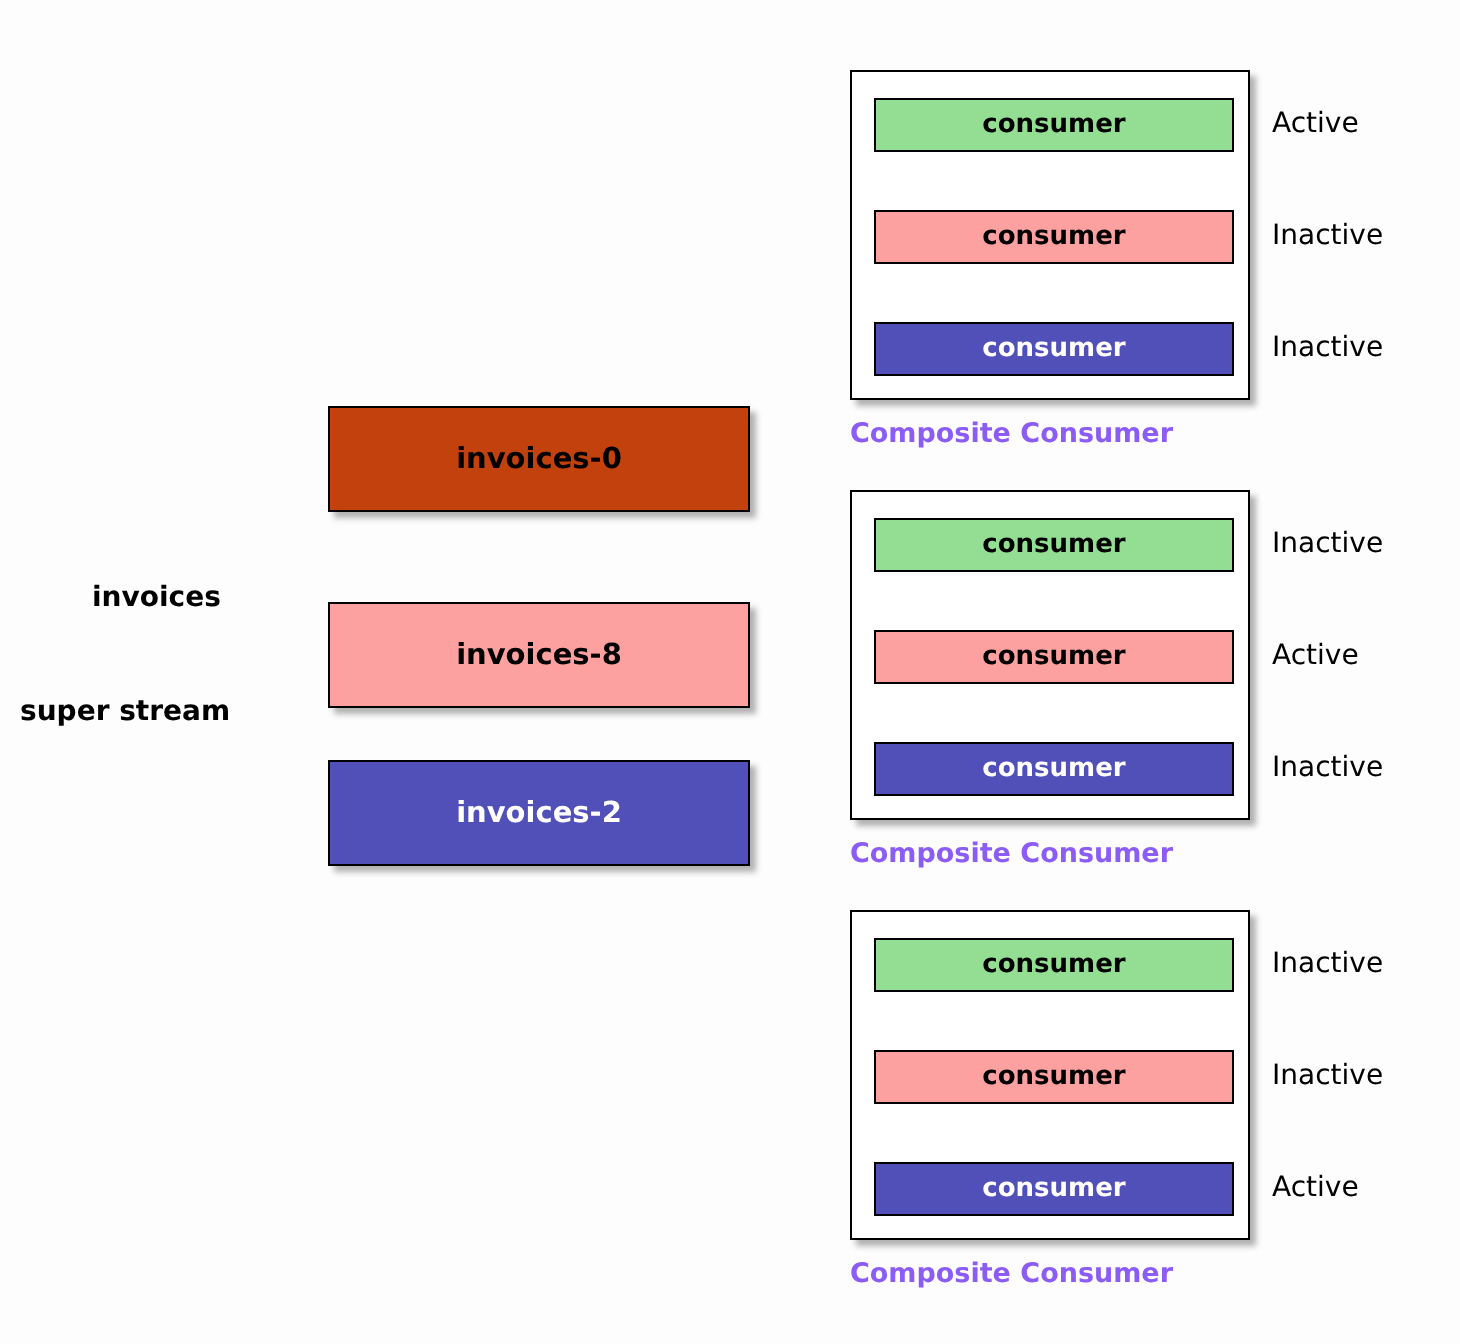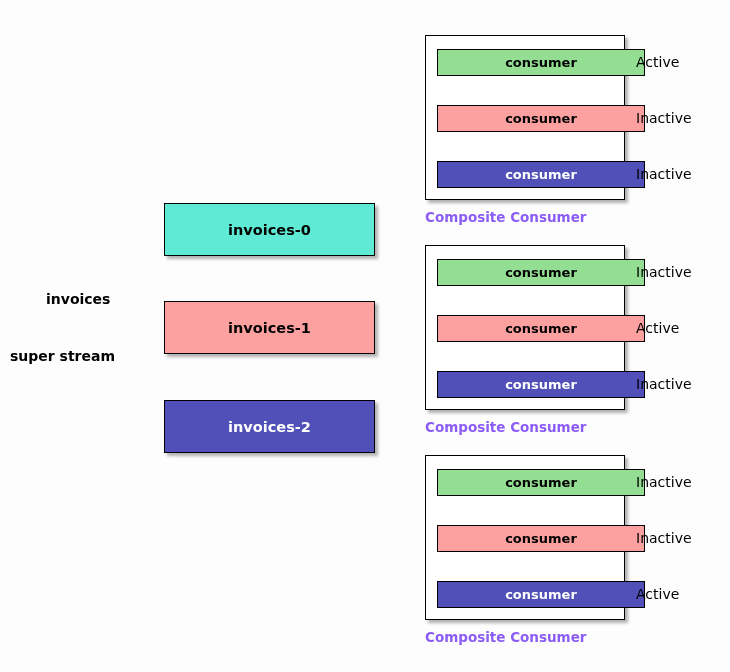--- a/index.html
+++ b/index.html
@@ -42,21 +42,21 @@
     box-sizing: border-box;
     display: flex;
     align-items: center;
     justify-content: center;
     font-size: 14.5px;
     font-weight: bold;
     box-shadow: 3px 3px 3px rgba(0,0,0,0.30);
   }
   #partition-0 { top: 203px; }
   #partition-1 { top: 301px; }
-  #partition-2 { top: 400px; text-align: center; }
+  #partition-2 { top: 380px; text-align: center; }
 
   
   .composite-box {
     position: absolute;
     left: 425px;
     width: 200px;
     height: 165px;
     background: #ffffff;
     border: 1.5px solid #000000;
     box-sizing: border-box;
@@ -77,21 +77,21 @@
     white-space: nowrap;
   }
   #caption-0 { top: 209px; }
   #caption-1 { top: 419px; }
   #caption-2 { top: 629px; }
 
   
   .consumer {
     position: absolute;
     left: 11px;
-    width: 208px;
+    width: 180px;
     height: 27px;
     border: 1.5px solid #000000;
     box-sizing: border-box;
     display: flex;
     align-items: center;
     justify-content: center;
     font-size: 13px;
     font-weight: bold;
   }
   .consumer.row-0 { top: 13px; }
@@ -109,22 +109,22 @@
   }
 </style>
 </head>
 <body style="background: rgb(253, 253, 253);">
 
 <div id="canvas">
 
   <div id="label-invoices" class="stream-label">invoices</div>
   <div id="label-super-stream" class="stream-label">super stream</div>
 
-  <div id="partition-0" class="partition" style="background: #5eead4; color: rgb(0, 0, 0);">invoices-0</div>
-  <div id="partition-1" class="partition" style="background: rgb(253, 160, 160); color: rgb(0, 0, 0);">invoices-1</div>
+  <div id="partition-0" class="partition" style="background: #c2410c; color: rgb(0, 0, 0);">invoices-0</div>
+  <div id="partition-1" class="partition" style="background: rgb(253, 160, 160); color: rgb(0, 0, 0);">invoices-8</div>
   <div id="partition-2" class="partition" style="background: rgb(80, 80, 184); color: rgb(255, 255, 255);">invoices-2</div>
 
   <div id="composite-0" class="composite-box">
     <div class="consumer row-0" style="background: rgb(147, 222, 147); color: rgb(0, 0, 0);">consumer</div>
     <div class="consumer row-1" style="background: rgb(253, 160, 160); color: rgb(0, 0, 0);">consumer</div>
     <div class="consumer row-2" style="background: rgb(80, 80, 184); color: rgb(255, 255, 255);">consumer</div>
   </div>
   <div id="caption-0" class="composite-caption">Composite Consumer</div>
   <div class="status" style="top:54px;">Active</div>
   <div class="status" style="top:110px;">Inactive</div>

